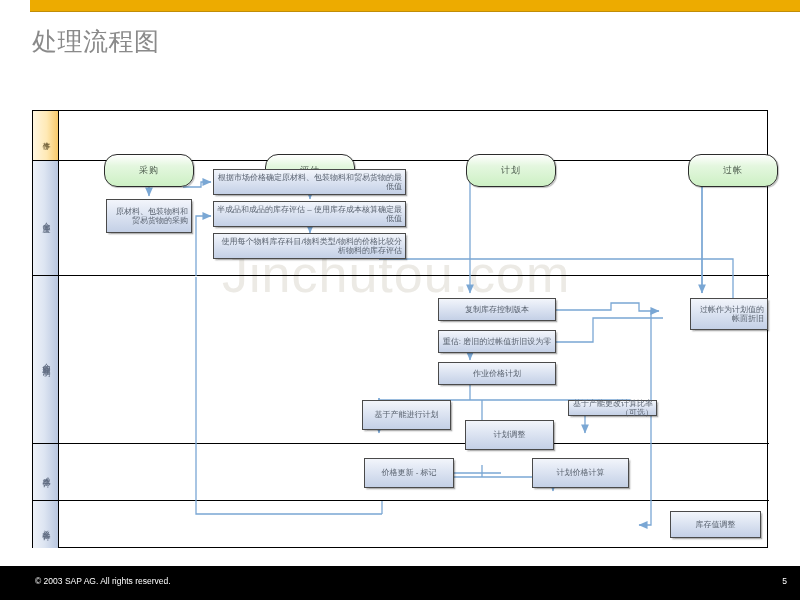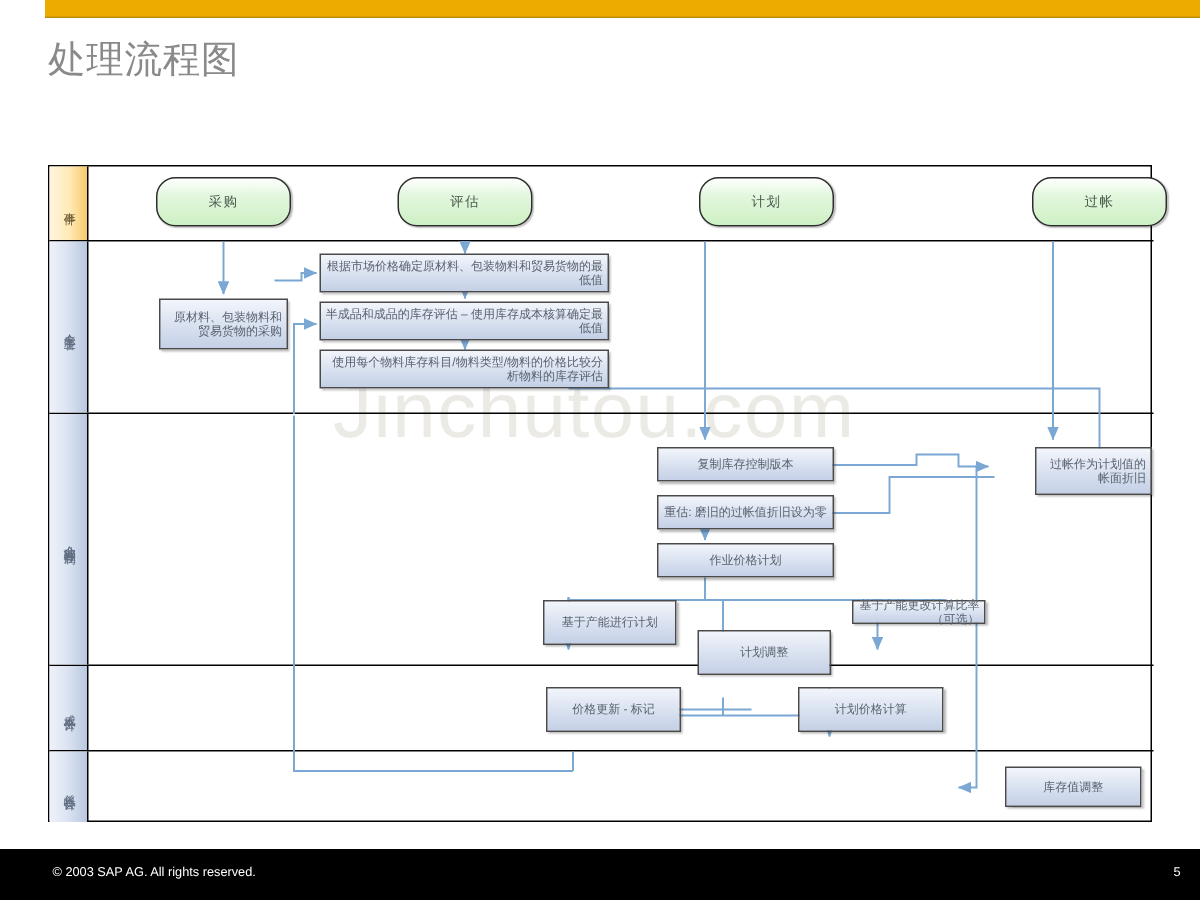--- a/index.html
+++ b/index.html
@@ -33,21 +33,20 @@
     left: 32px;
     top: 26px;
     width: 600px;
   }
   .page-title {
     font-size: 25px;
     line-height: 30px;
     color: #8a8a8a;
     font-weight: normal;
     letter-spacing: 0.5px;
-    font-family: Liberation Serif, serif;
   }
   .page-subtitle {
     font-size: 16px;
     line-height: 22px;
     color: #4d4d4d;
     margin-top: 3px;
   }
 
   
   .watermark {
@@ -137,20 +136,21 @@
     font-size: 8px;
     line-height: 9.5px;
     color: #59626f;
   }
 
   .node.event-node {
     border: 1.6px solid #2c2c2c;
     border-radius: 13px;
     background: linear-gradient(to bottom, #ffffff 0%, #e4f7df 35%, #cdf0c4 100%);
     box-shadow: 1px 1px 1px rgba(0,0,0,0.25);
+    margin-top: 36px;
   }
   .node.event-node .node-label {
     font-size: 9px;
     color: #4b5a4c;
     letter-spacing: 1px;
   }
 
   .node.task-node {
     border: 1.4px solid #4a4a4a;
     background: linear-gradient(to bottom, #f2f5fb 0%, #dfe6f3 40%, #c4d0e6 100%);

